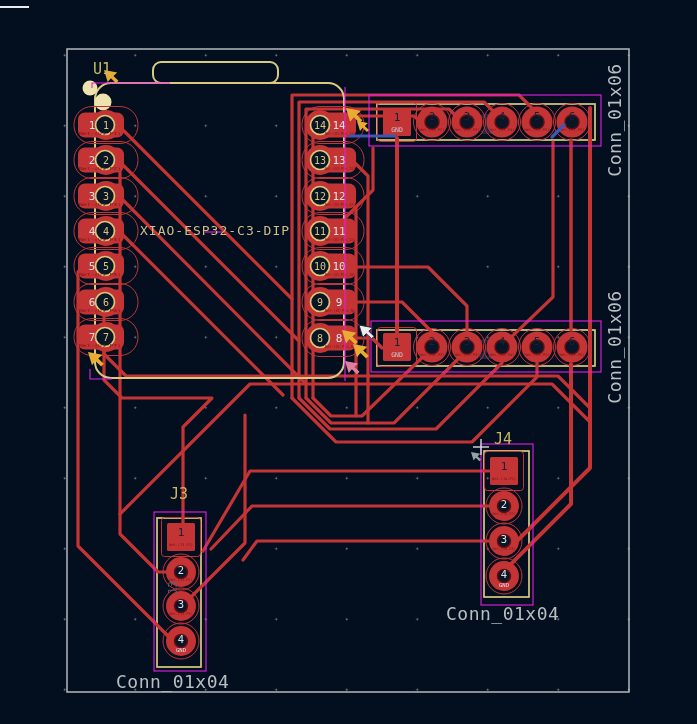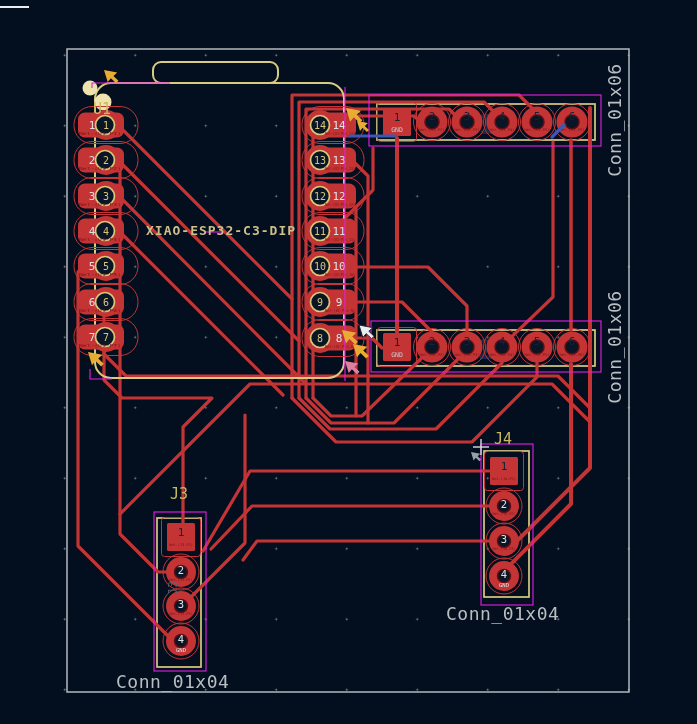--- a/index.html
+++ b/index.html
@@ -375,22 +375,22 @@
         <path d="M0,0 L3.2,10.5 L6,7.2 L10.5,11.5 L12.6,9.4 L8.2,5.2 L11.5,2.2 Z" transform="translate(359,325) scale(1.2)" fill="#E9EDF0" stroke="#1A2430" stroke-width="0.8"></path>
         <path d="M0,0 L3.2,10.5 L6,7.2 L10.5,11.5 L12.6,9.4 L8.2,5.2 L11.5,2.2 Z" transform="translate(471,452) scale(0.8)" fill="#98A1A8" stroke="none" stroke-width="0.8"></path>
       </g>
 
     <g stroke="#D9DEE2" stroke-width="1.4">
       <line x1="473" y1="447" x2="489" y2="447"></line>
       <line x1="481" y1="439" x2="481" y2="455"></line>
     </g>
   </svg>
 
-  <div class="lbl ref" style="left:93px;top:62px;margin-top:40px;">U1</div>
-  <div class="lbl fab" style="left:146px;top:224px;font-weight:bold;">XIAO-ESP32-C3-DIP</div>
+  <div class="lbl ref" style="left:93px;top:62px;">U1</div>
+  <div class="lbl fab" style="left:140px;top:224px;">XIAO-ESP32-C3-DIP</div>
 
   <div class="lbl gray vert" style="left:615px;top:120px;">Conn_01x06</div>
   <div class="lbl gray vert" style="left:615px;top:347px;">Conn_01x06</div>
 
   <div class="lbl ref" style="left:170px;top:487px;">J3</div>
   <div class="lbl gray" style="left:116px;top:673px;">Conn_01x04</div>
 
   <div class="lbl ref" style="left:494px;top:432px;">J4</div>
   <div class="lbl gray" style="left:446px;top:605px;">Conn_01x04</div>
 

